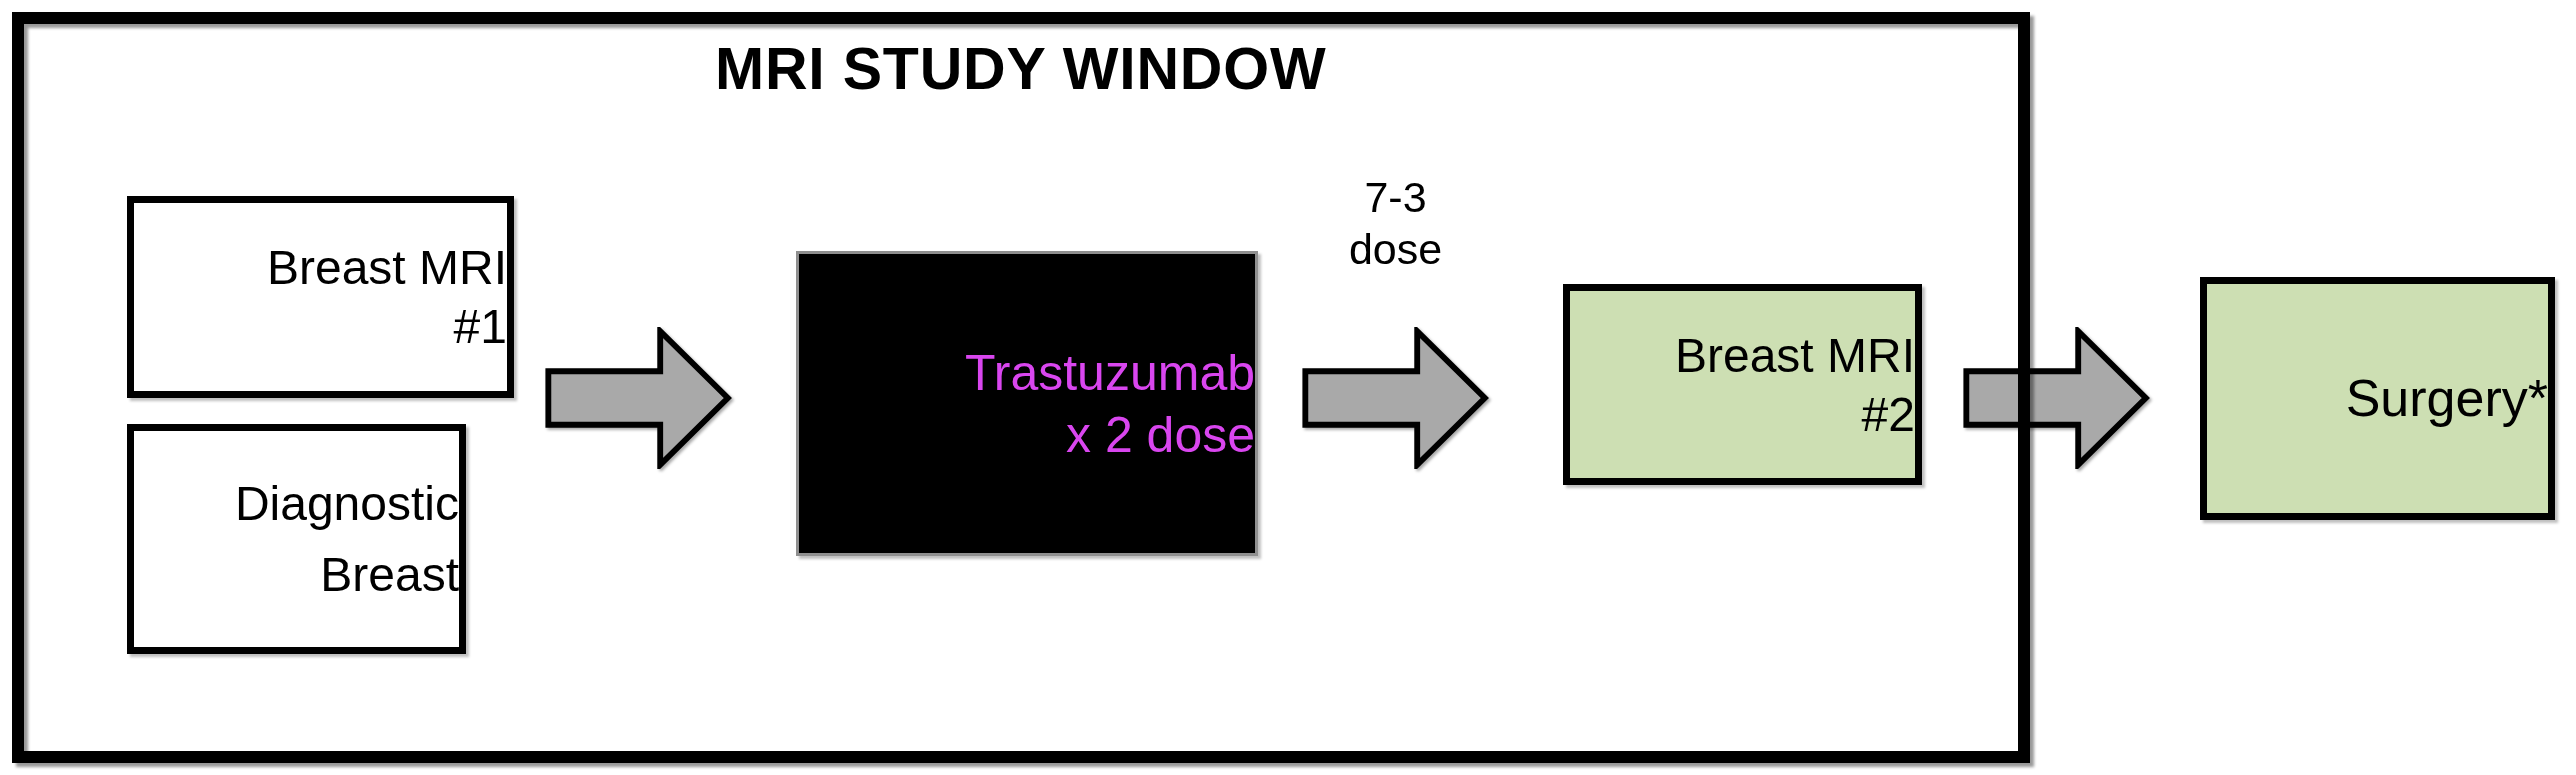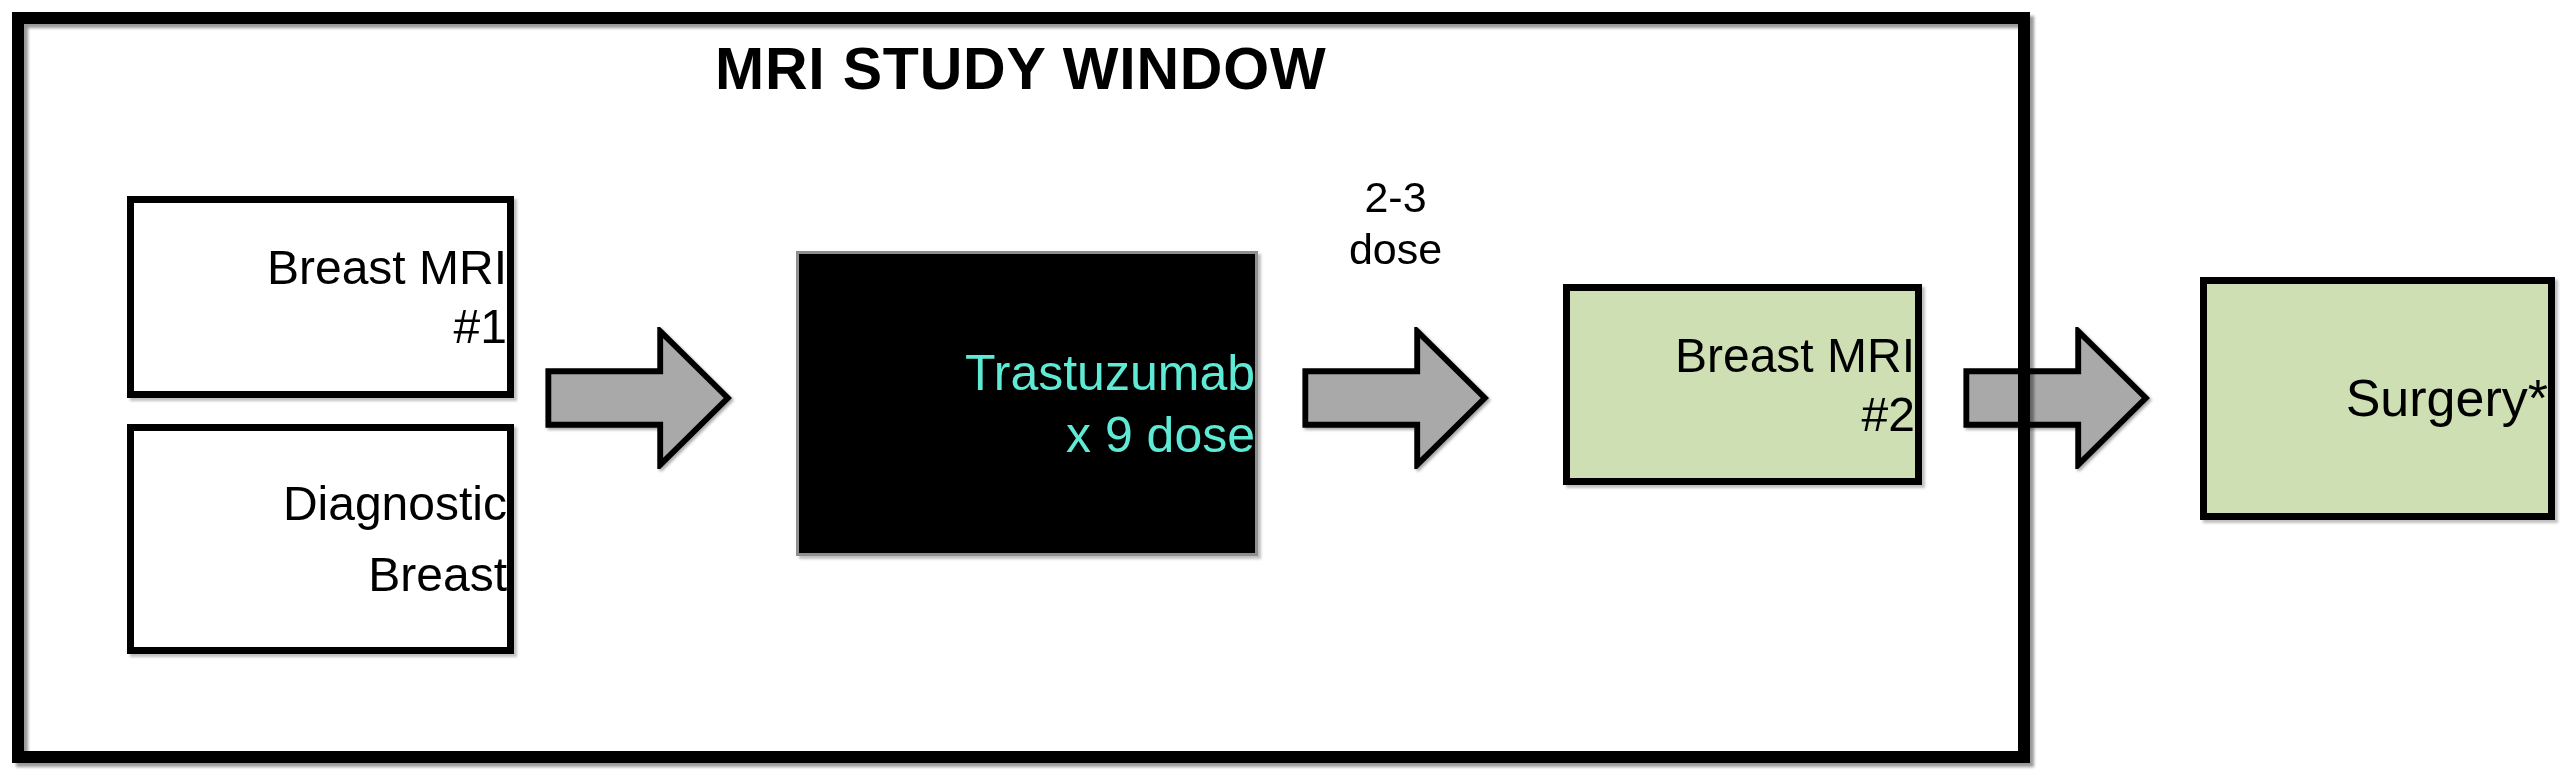--- a/index.html
+++ b/index.html
@@ -64,26 +64,26 @@
     font-size: 48px;
   }
   .box-green {
     background: var(--highlight-green, #cddfb3);
     border: 7.5px solid var(--box-border, #000000);
     font-size: 48px;
   }
   .box-black {
     background: var(--treatment-fill, #000000);
     border: 3.3px solid var(--treatment-border, #8f8f8f);
-    color: #5eead4;
+    color: #d946ef;
     font-size: 50px;
   }
   .box-black .nline { line-height: 62px; }
   #node-breast-mri-1   { left: 127px;  top: 196px; width: 387px; height: 202px; }
-  #node-diagnostic-biopsy { left: 127px; top: 424px; width: 387px; height: 230px; gap: 12px; }
+  #node-diagnostic-biopsy { left: 127px; top: 424px; width: 339px; height: 230px; gap: 12px; }
   #node-trastuzumab    { left: 796px;  top: 251px; width: 462px; height: 305px; }
   #node-breast-mri-2   { left: 1563px; top: 284px; width: 359px; height: 201px; }
   #node-surgery        { left: 2200px; top: 277px; width: 355px; height: 243px; font-size: 52px; }
 
   .arrow {
     position: absolute;
     top: 327px;
     width: 187px;
     height: 142px;
     z-index: 1;
@@ -128,25 +128,25 @@
     <div class="nline">Diagnostic</div>
     <div class="nline">Breast</div>
   </div>
 
   <svg class="arrow" id="arrow-1" viewBox="0 0 224 170" aria-hidden="true">
     <polygon points="4,53 138,53 138,5 219,85 138,165 138,117 4,117"></polygon>
   </svg>
 
   <div class="node box-black" id="node-trastuzumab">
     <div class="nline">Trastuzumab</div>
-    <div class="nline">x 9 dose</div>
+    <div class="nline">x 2 dose</div>
   </div>
 
   <div class="arrow-label">
-    <div>2-3</div>
+    <div>7-3</div>
     <div>dose</div>
   </div>
 
   <svg class="arrow" id="arrow-2" viewBox="0 0 224 170" aria-hidden="true">
     <polygon points="4,53 138,53 138,5 219,85 138,165 138,117 4,117"></polygon>
   </svg>
 
   <div class="node box-green" id="node-breast-mri-2">
     <div class="nline">Breast MRI</div>
     <div class="nline">#2</div>

